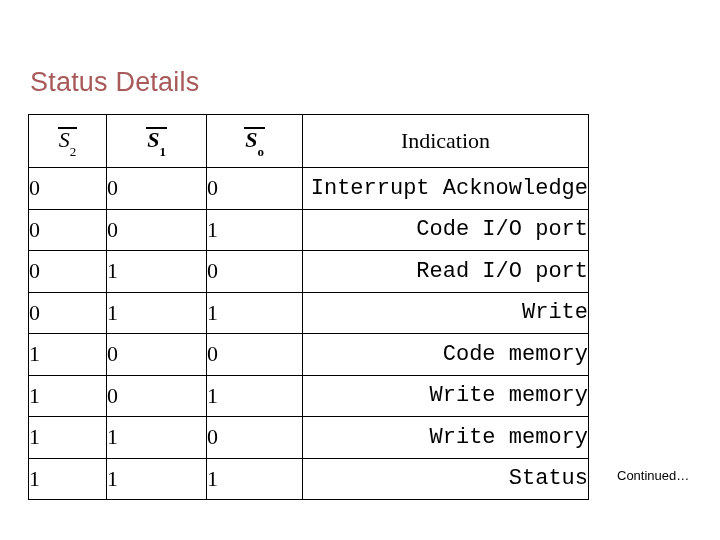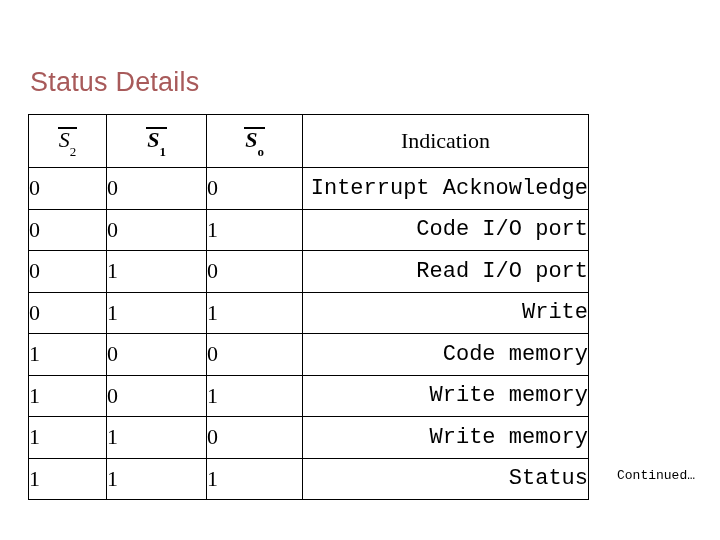--- a/index.html
+++ b/index.html
@@ -124,21 +124,21 @@
     color: #000000;
     text-align: right;
     padding-left: 8px;
     white-space: nowrap;
   }
 
   .continued {
     position: absolute;
     left: 617px;
     top: 468px;
-    font-family: Liberation Mono, monospace;
+    font-family: Liberation Sans, sans-serif;
     font-size: 13px;
     color: #000000;
     white-space: nowrap;
   }
 </style>
 </head>
 <body>
 
 <div class="slide">
 

